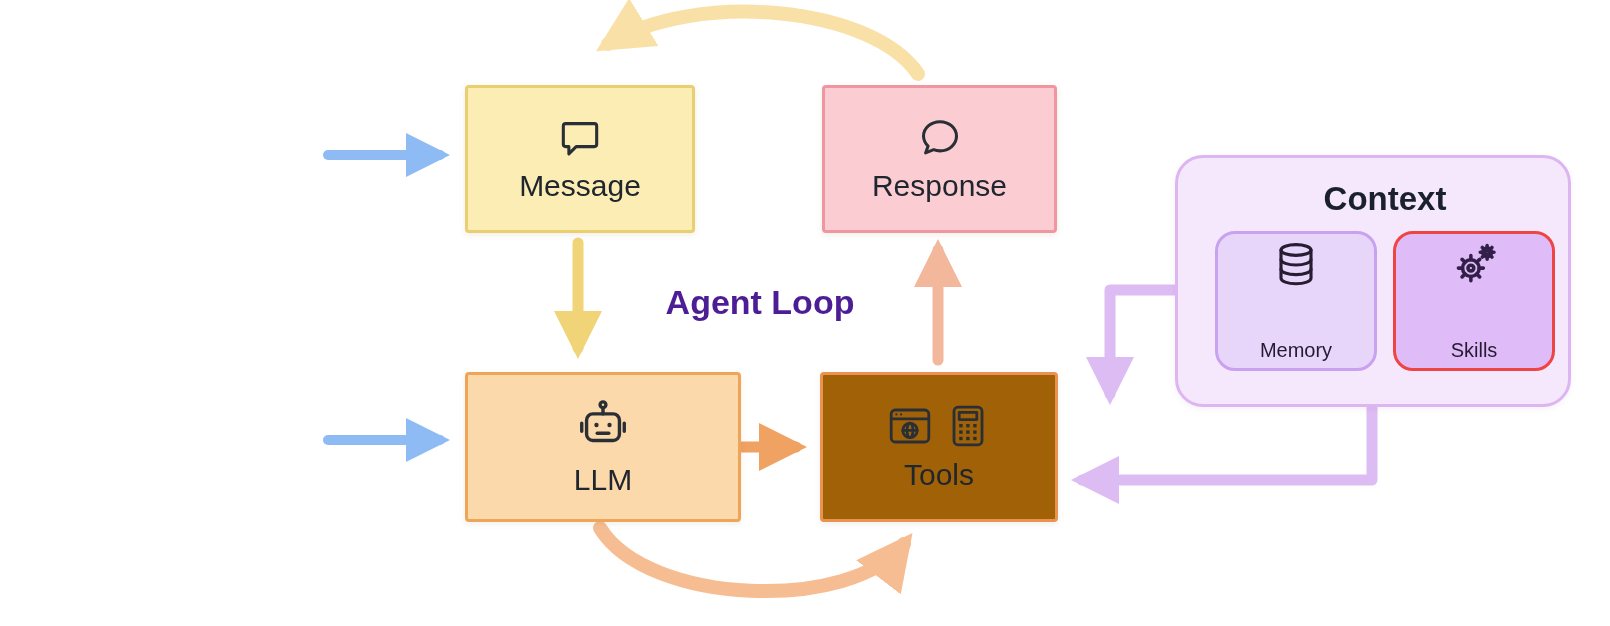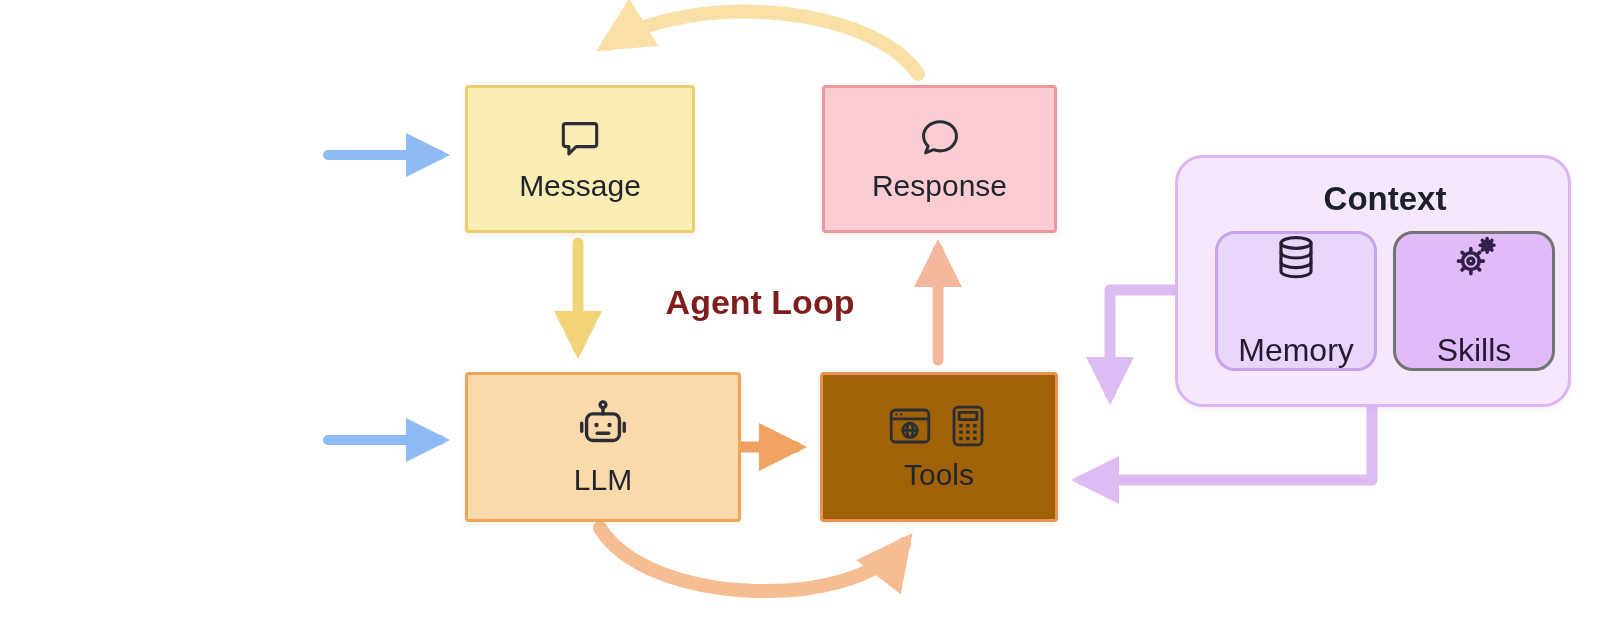--- a/index.html
+++ b/index.html
@@ -55,41 +55,41 @@
   .node-llm      { left: 465px; top: 372px; width: 276px; height: 150px; background: #fcd9ab; border: 3px solid #efa557; }
   .node-tools    { left: 820px; top: 372px; width: 238px; height: 150px; background: #a16207; border: 3px solid #ea9350; }
 
   .bubble-icon svg { width: 46px; height: 46px; }
   .robot-icon svg { width: 58px; height: 58px; }
   .tools-icons { display: flex; gap: 10px; align-items: center; }
   .tools-icons svg { width: 48px; height: 48px; }
 
   .agent-loop-label {
     position: absolute; left: 662px; top: 283px; width: 196px;
-    text-align: center; font-size: 34px; font-weight: 600; color: #7f1d1d; z-index: 1;
+    text-align: center; font-size: 34px; font-weight: 600; color: #4c1d95; z-index: 1;
   }
 
   .context-panel {
     left: 1175px; top: 155px; width: 396px; height: 252px;
     background: #f5e8fc; border: 3px solid #dcb5f1; border-radius: 28px;
     display: flex; flex-direction: column; align-items: center;
     box-shadow: 0 2px 6px rgba(120,60,160,0.08);
     padding-left: 24px;
   }
   .context-panel .panel-title { margin-top: 22px; }
   .context-row { display: flex; gap: 16px; margin-top: 13px; }
   .sub-node {
     position: static;
     width: 162px; height: 140px; border-radius: 20px;
     display: flex; flex-direction: column; align-items: center; justify-content: center; gap: 5px;
   }
   .sub-node.memory { background: #e7d6f9; border: 3px solid #c8a2ef; }
-  .sub-node.skills { background: #dfbcf7; border: 3px solid #737373; }
+  .sub-node.skills { background: #dfbcf7; border: 3px solid #ef4444; }
   .sub-node svg { width: 50px; height: 50px; }
-  .sub-label { font-size: 32px; font-weight: 500; color: #241b33; margin-top: 40px; }
+  .sub-label { font-size: 20px; font-weight: 500; color: #241b33; margin-top: 40px; }
 </style>
 </head>
 <body>
 
 <div class="canvas">
 
   <svg class="arrows" viewBox="0 0 1610 626" fill="none" xmlns="http://www.w3.org/2000/svg">
     <defs>
       <marker id="ah-blue" markerWidth="4.4" markerHeight="4.4" refX="3.4" refY="2.2" orient="auto">
           <path d="M0 0L4.4 2.2L0 4.4Z" fill="#8fbbf4"></path>

